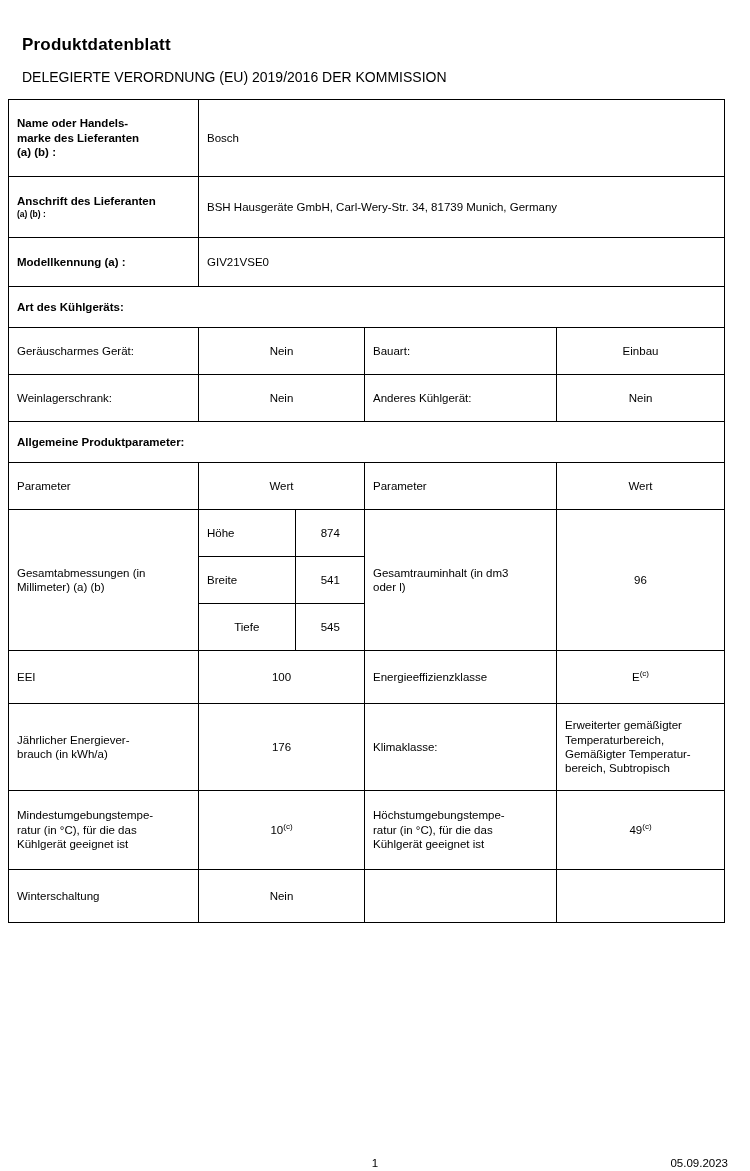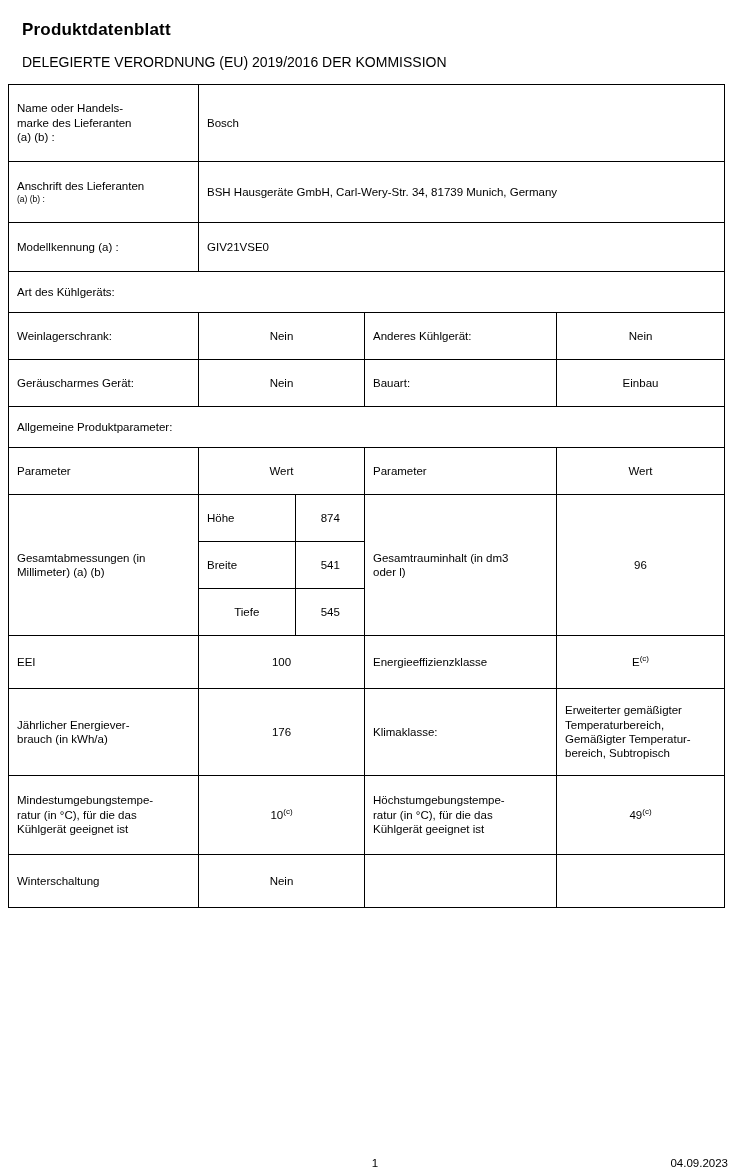--- a/index.html
+++ b/index.html
@@ -16,21 +16,21 @@
   }
   .page {
     position: relative;
     width: 750px;
     height: 1171px;
     box-sizing: border-box;
   }
   .sheet {
     position: absolute;
     left: 8px;
-    top: 4px;
+    top: 19px;
     width: 716px;
   }
   .title {
     font-size: 17px;
     font-weight: bold;
     padding: 16px 0 14px 14px;
     letter-spacing: 0.2px;
   }
   .subtitle {
     font-size: 14px;
@@ -41,21 +41,21 @@
     width: 716px;
     table-layout: fixed;
   }
   table.main td {
     border: 1px solid #000000;
     vertical-align: middle;
     font-size: 11.5px;
     padding: 7px 8px;
   }
   .lbl {
-    font-weight: normal;
+    font-weight: bold;
     margin-top: 44px;
   }
   .small-sup {
     font-size: 8.5px;
     vertical-align: baseline;
     position: relative;
     top: -0.5px;
   }
   sup {
     font-size: 8px;
@@ -164,31 +164,31 @@
         <tr>
           <td class="lbl l" style="height:34px;">Modellkennung (a) :</td>
           <td colspan="3" class="l pad-l">GIV21VSE0</td>
         </tr>
 
         <tr>
           <td colspan="4" class="lbl l" style="height:26px;">Art des Kühlgeräts:</td>
         </tr>
 
         <tr>
-          <td class="l" style="height:32px;">Weinlagerschrank:</td>
-          <td class="c">Nein</td>
-          <td class="l">Anderes Kühlgerät:</td>
-          <td class="c">Nein</td>
-        </tr>
-
-        <tr>
           <td class="l" style="height:32px;">Geräuscharmes Gerät:</td>
           <td class="c">Nein</td>
           <td class="l">Bauart:</td>
           <td class="c">Einbau</td>
+        </tr>
+
+        <tr>
+          <td class="l" style="height:32px;">Weinlagerschrank:</td>
+          <td class="c">Nein</td>
+          <td class="l">Anderes Kühlgerät:</td>
+          <td class="c">Nein</td>
         </tr>
 
         <tr>
           <td colspan="4" class="lbl l" style="height:26px;">Allgemeine Produktparameter:</td>
         </tr>
 
         <tr>
           <td class="l" style="height:32px;">Parameter</td>
           <td class="c">Wert</td>
           <td class="l">Parameter</td>
@@ -279,15 +279,15 @@
           <td class="l"></td>
           <td class="c"></td>
         </tr>
 
       </tbody>
     </table>
   </div>
 
   <div class="footer">
     <span class="pg">1</span>
-    <span class="date">04.09.2023</span>
+    <span class="date">05.09.2023</span>
   </div>
 </div>
 
 </body></html>

